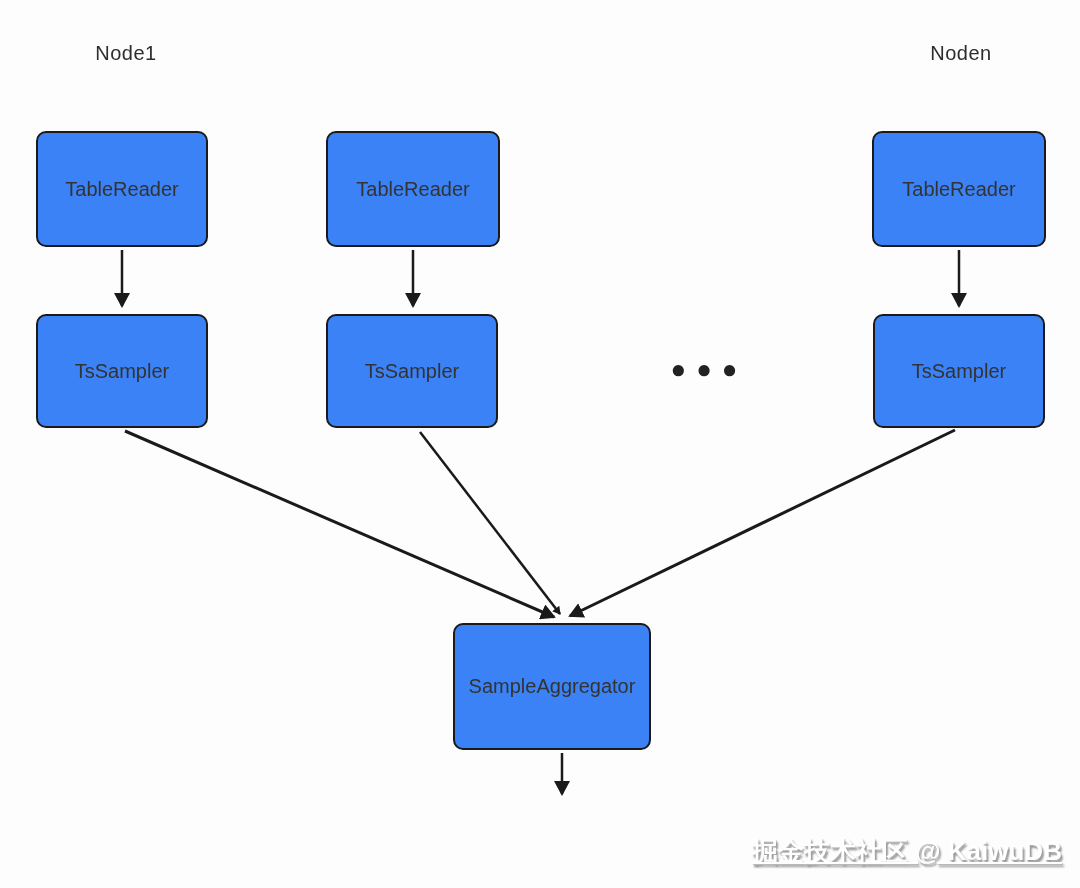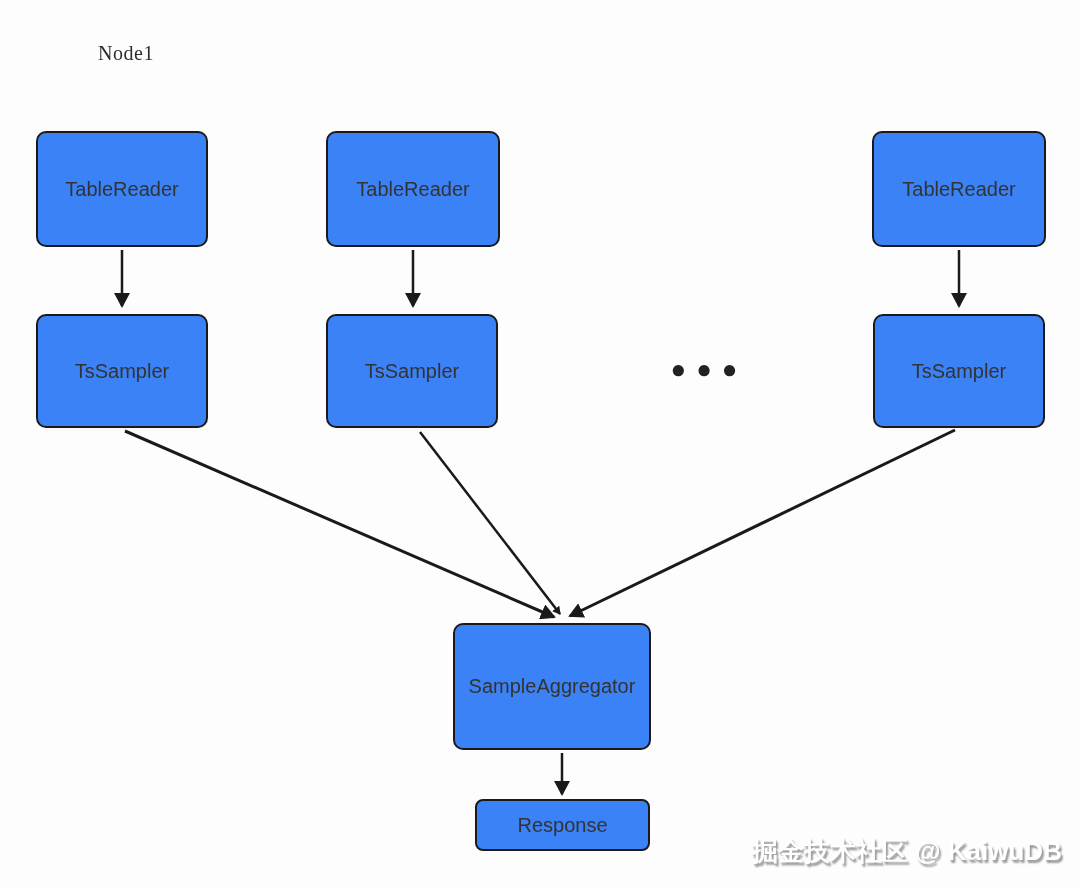--- a/index.html
+++ b/index.html
@@ -56,28 +56,30 @@
   }
   .watermark {
     position: absolute;
     left: 752px;
     top: 834px;
     font-size: 26px;
     font-weight: bold;
     color: #ffffff;
     text-shadow: 2px 3px 2px #9b9b9b, 1px 1px 1px #c8c8c8;
     white-space: nowrap;
+    text-decoration: underline;
   }
 </style>
 </head>
 <body>
 
 <div id="canvas">
 
-  <div class="col-label" style="left:26px; top:42px;font-family:Liberation Serif, serif;">Node1</div>
+  <div class="col-label" style="left:26px; top:42px;">Node1</div>
+  <div class="col-label" style="left:861px; top:42px;">Noden</div>
 
   <div class="node-box" style="left:36px; top:131px; width:172px; height:116px;">
     <span>TableReader</span>
   </div>
   <div class="node-box" style="left:326px; top:131px; width:174px; height:116px;">
     <span>TableReader</span>
   </div>
   <div class="node-box" style="left:872px; top:131px; width:174px; height:116px;">
     <span>TableReader</span>
   </div>
@@ -91,23 +93,20 @@
   <div class="node-box" style="left:873px; top:314px; width:172px; height:114px;">
     <span>TsSampler</span>
   </div>
 
   <div class="ellipsis">●●●</div>
 
   <div class="node-box" style="left:453px; top:623px; width:198px; height:127px;">
     <span>SampleAggregator</span>
   </div>
 
-  <div class="node-box" style="left:475px; top:799px; width:175px; height:52px; border-radius:8px; border-width:2.5px;">
-    <span>Response</span>
-  </div>
 
   <svg id="arrow-layer" viewBox="0 0 1080 888" xmlns="http://www.w3.org/2000/svg">
     <defs>
       <marker id="arrowhead" markerWidth="9" markerHeight="9" refX="7" refY="4.5" orient="auto" markerUnits="userSpaceOnUse">
         <path d="M0,0 L8,4.5 L0,9 Z" fill="#1a1a1a"></path>
       </marker>
       <marker id="arrowheadBig" markerWidth="16" markerHeight="16" refX="13" refY="8" orient="auto" markerUnits="userSpaceOnUse">
         <path d="M0,0 L15,8 L0,16 Z" fill="#1a1a1a"></path>
       </marker>
     </defs>

